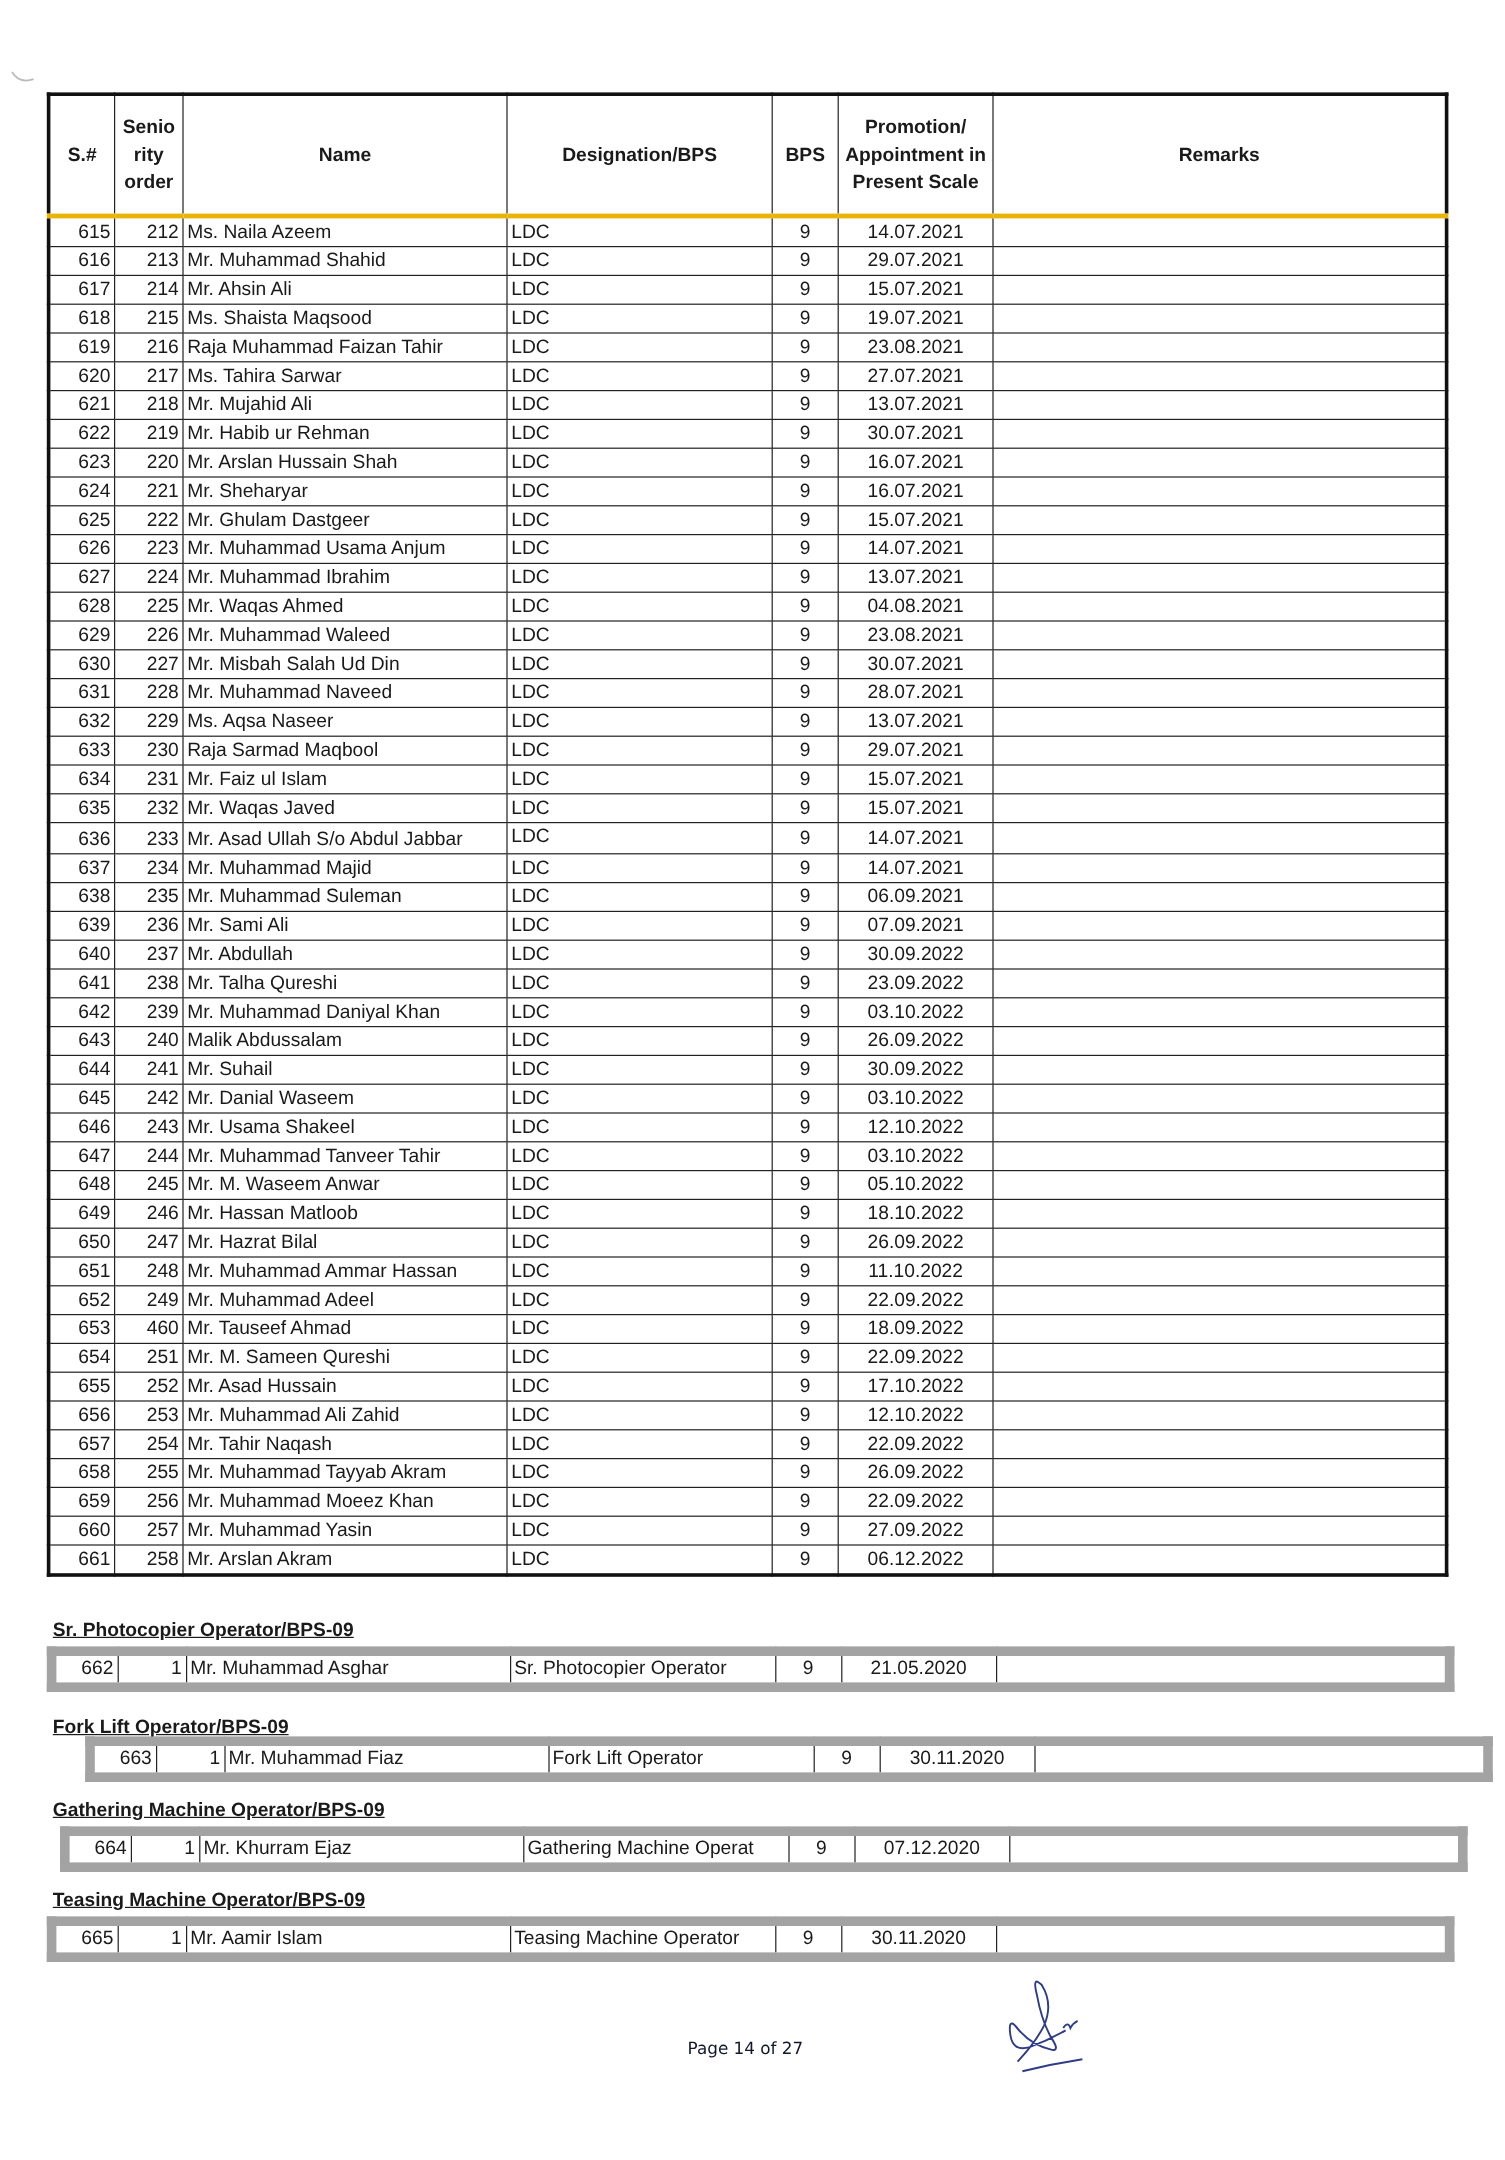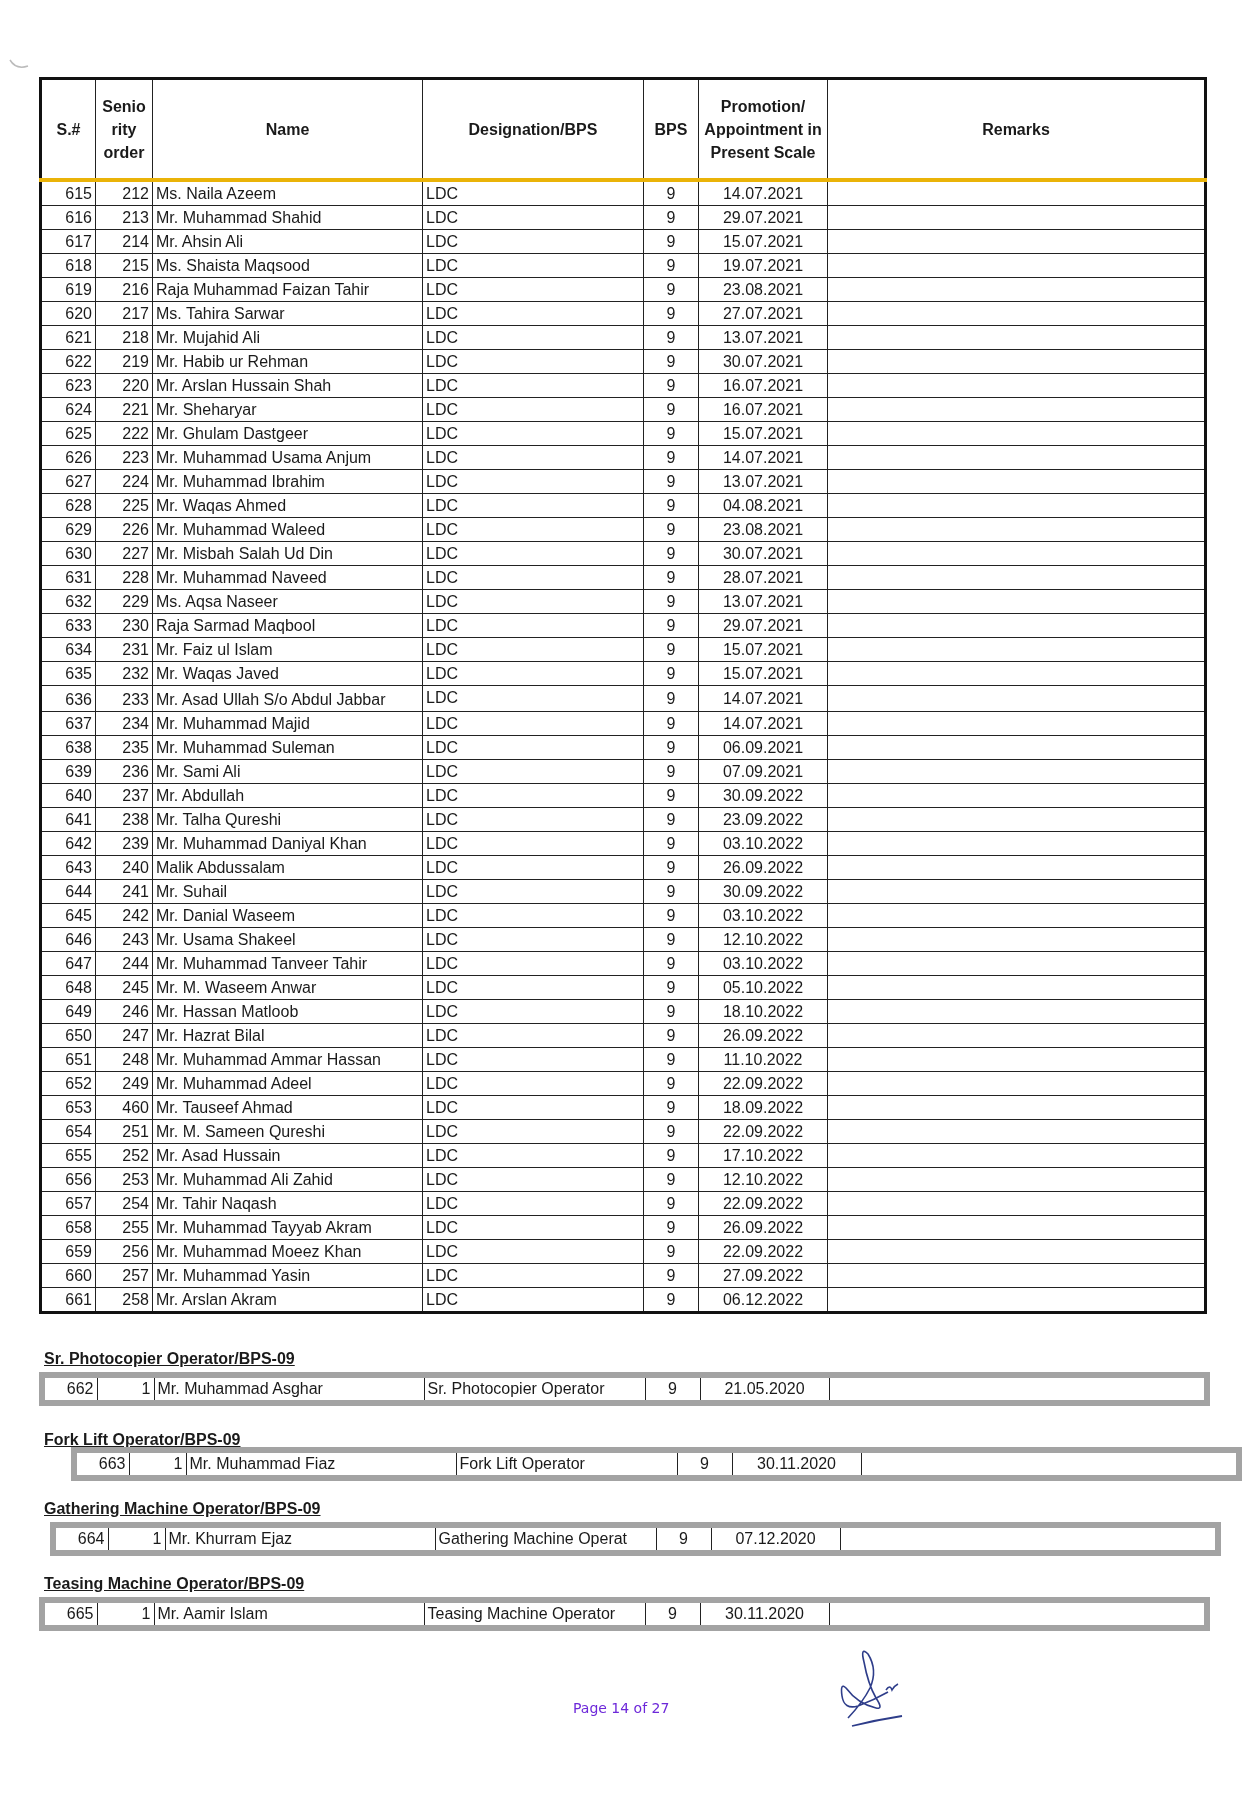--- a/index.html
+++ b/index.html
@@ -23,25 +23,25 @@
   td.c-bps { text-align: center; }
   td.c-date { text-align: center; }
   tr.tall td { height: 46px; }
   tr.tall td.c-name { vertical-align: bottom; margin-left: 13px; }
   tr.tall td.c-des { vertical-align: top; }
   tr.tall td.c-sn, tr.tall td.c-sen { vertical-align: top; padding-top: 2px; }
   .section-title {
     position: absolute; left: 44px; font-weight: bold; font-size: 16px;
     text-decoration: underline; color: #1a1a1a;
   }
-  .small-table { width: 1165px; border: 6px solid #a3a3a3; }
+  .small-table { width: 1165px; border: 8px solid #a3a3a3; }
   .small-table td { height: 22px; line-height: 22px; }
   .page-number {
     position: absolute; left: 573px; top: 1700px; font-family: "DejaVu Sans", sans-serif;
-    font-size: 14px; color: #6d28d9;
+    font-size: 14px; color: #0f172a;
   }
   .signature { position: absolute; left: 818px; top: 1640px; width: 100px; height: 100px; }
   .corner-mark { position: absolute; left: 8px; top: 58px; width: 22px; height: 14px; }
 </style>
 </head>
 <body>
 
 <div class="page">
 
   <svg class="corner-mark" viewBox="0 0 22 14">

